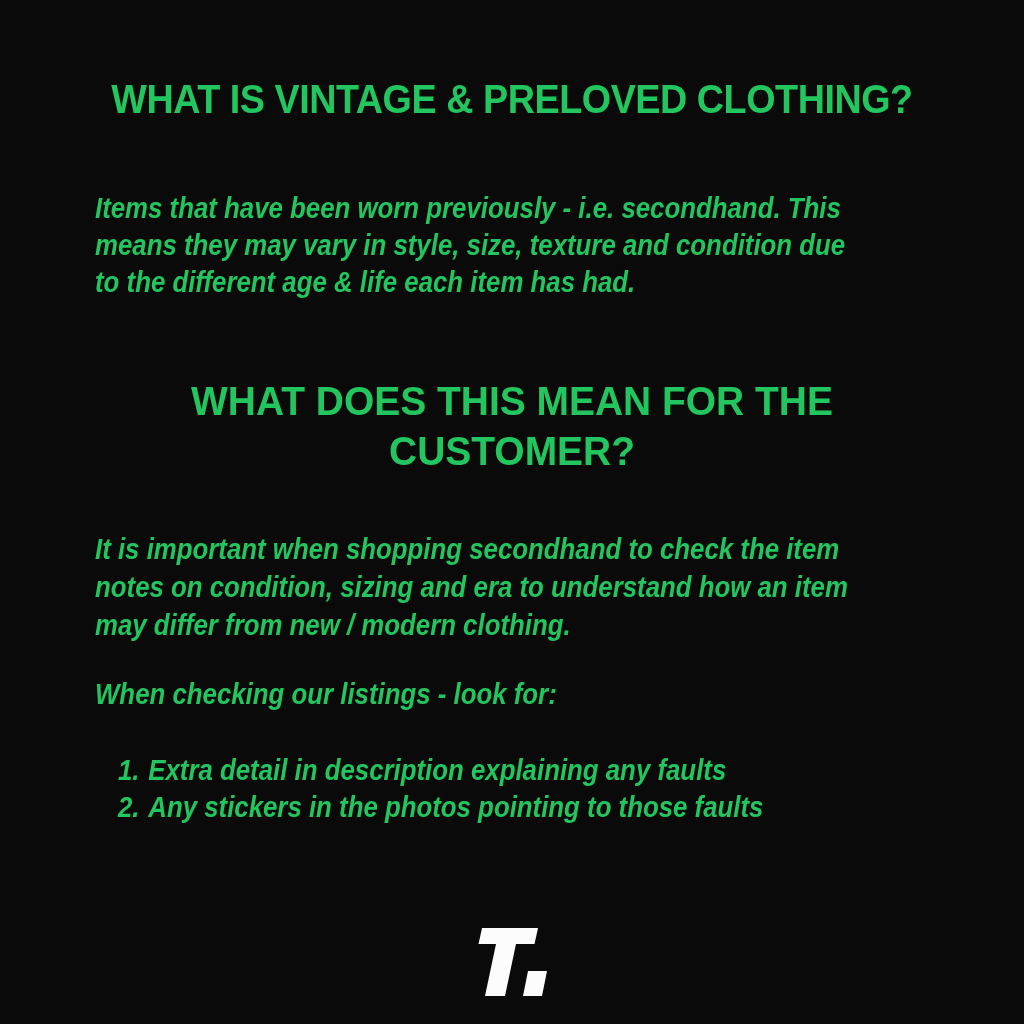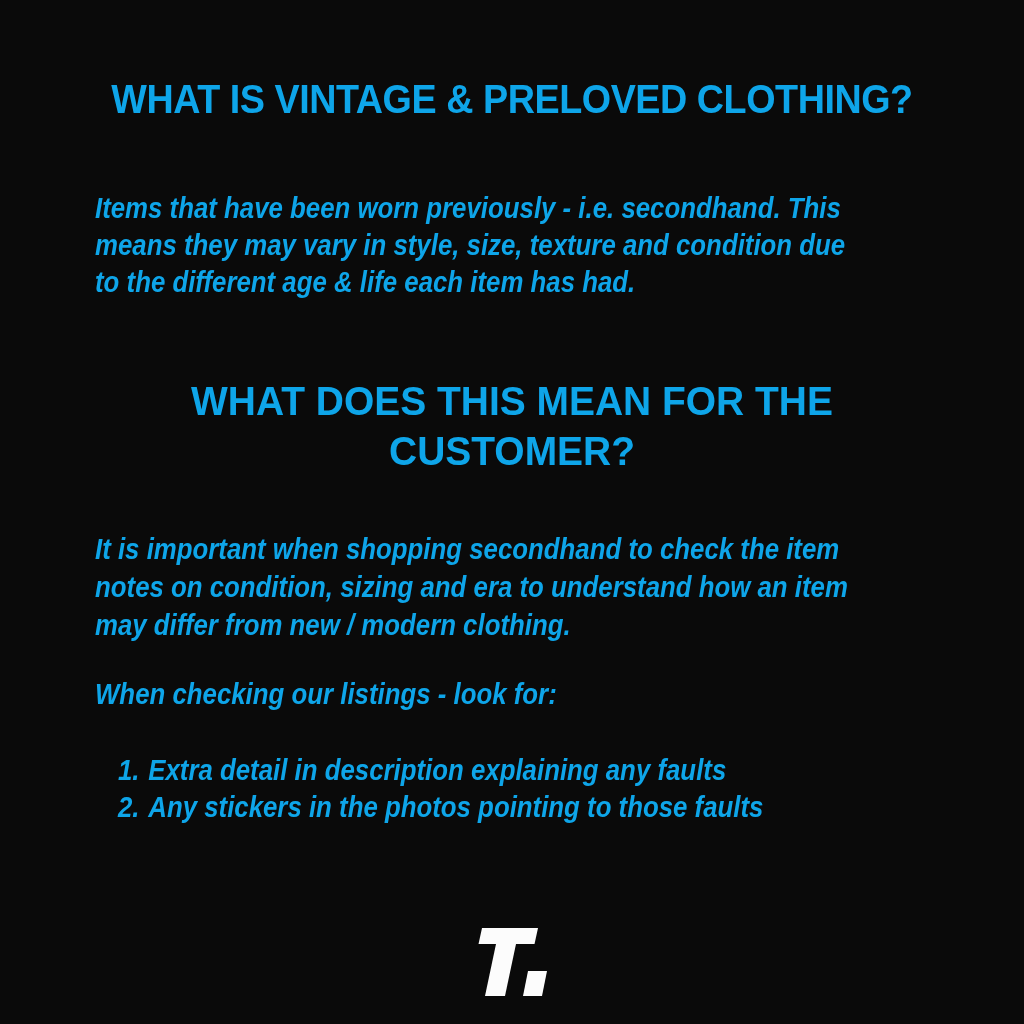--- a/index.html
+++ b/index.html
@@ -3,21 +3,21 @@
 <meta charset="utf-8">
 <style>
   * { margin: 0; padding: 0; box-sizing: border-box; }
   html, body { background: #000; }
   .canvas {
     position: relative;
     width: 1024px;
     height: 1024px;
     margin: 0 auto;
     background: #0a0a0a;
-    color: #0ea5e9;
+    color: #22c55e;
     font-family: "Liberation Sans", sans-serif;
     overflow: hidden;
   }
   .page-title {
     position: absolute;
     top: 76px;
     left: 0;
     width: 100%;
     text-align: center;
     font-size: 41px;

